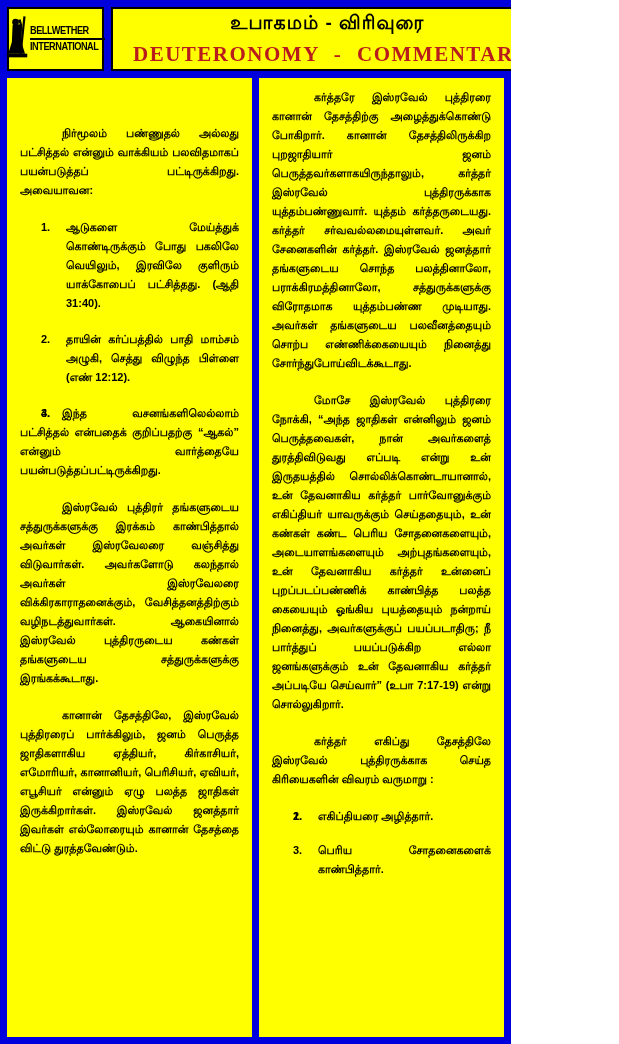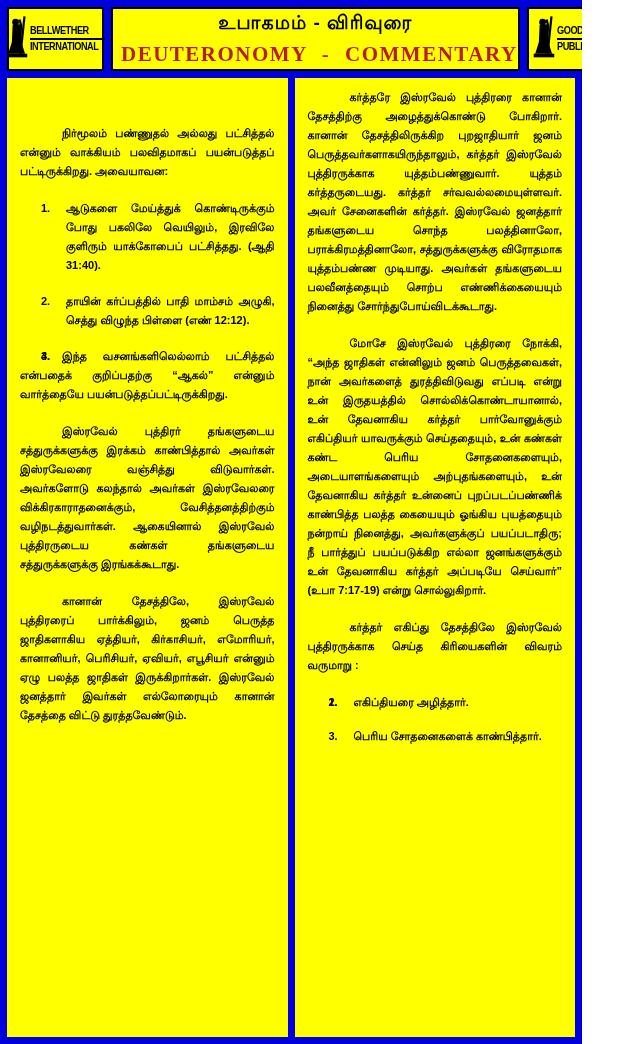--- a/index.html
+++ b/index.html
@@ -1,19 +1,19 @@
 <!DOCTYPE html>
 <html><head>
 <meta charset="utf-8">
 <style>
   html, body { margin: 0; padding: 0; }
   body { width: 619px; height: 1044px; background: #ffffff; }
   .page {
     box-sizing: border-box;
-    width: 582px; height: 1044px;
+    width: 511px; height: 1044px;
     background: #0000dd;
     padding: 7px;
     display: flex; flex-direction: column;
     overflow: hidden;
     font-family: "Liberation Sans", sans-serif;
   }
   
   .header { display: flex; gap: 7px; height: 64px; margin-bottom: 7px; }
   .hbox {
     background: #ffff00;
@@ -29,21 +29,21 @@
   .logo-text { display: flex; flex-direction: column; justify-content: center; }
   .logo-line {
     font-weight: bold; font-size: 10px; line-height: 12px;
     letter-spacing: -0.5px; color: #000; white-space: nowrap;
     transform: scaleX(0.92); transform-origin: left center;
   }
   .logo-rule { border-top: 2px solid #000; margin: 1px 0; }
   .title-box {
     flex: 1;
     display: flex; flex-direction: column; align-items: center; justify-content: center;
-    gap: 8px; padding: 2px 0;
+    gap: 8px; padding: 2px 12px;
   }
   .title-tamil {
     font-weight: bold; font-size: 19px; line-height: 22px; color: #000;
     letter-spacing: 1px;
   }
   .title-english {
     font-family: "Liberation Serif", serif;
     font-weight: bold; font-size: 21px; line-height: 24px; color: #b91c1c;
     letter-spacing: 1.5px; word-spacing: 8px; white-space: nowrap; margin-left: 8px;
   }

